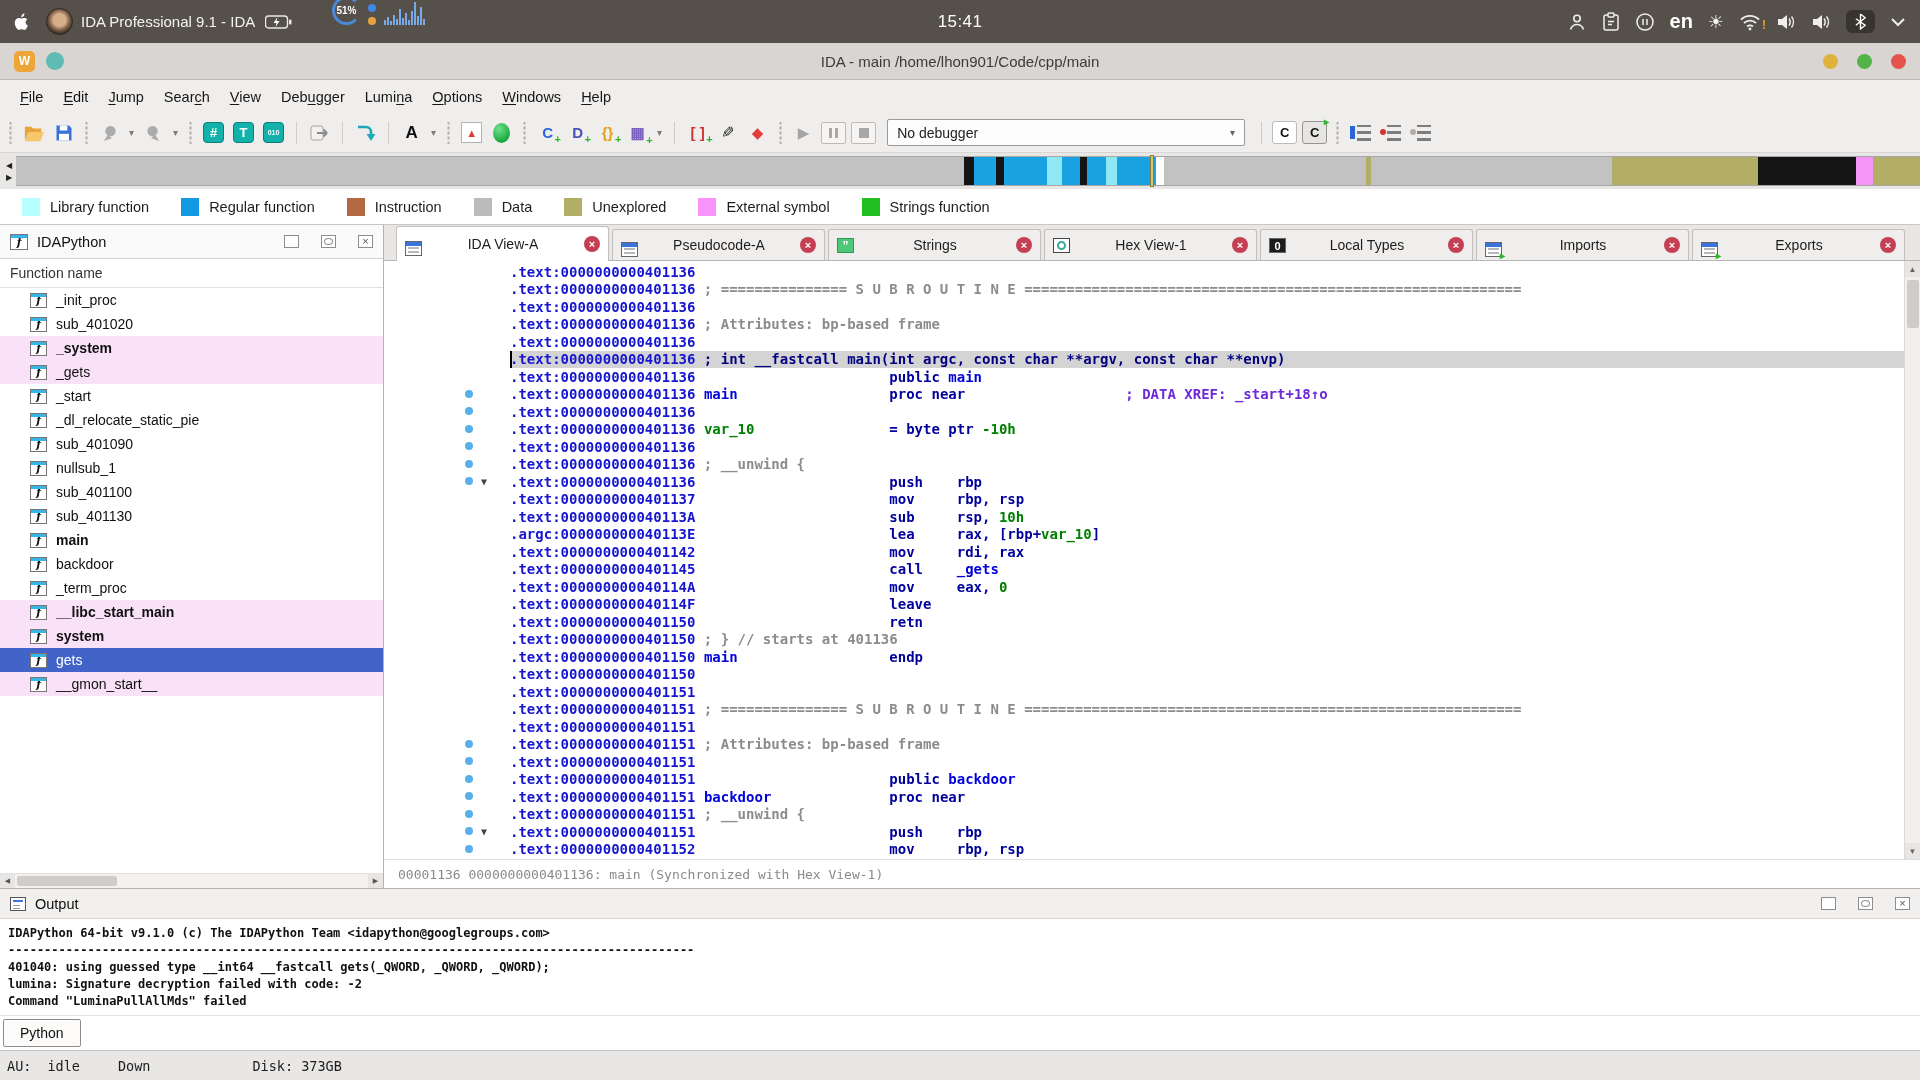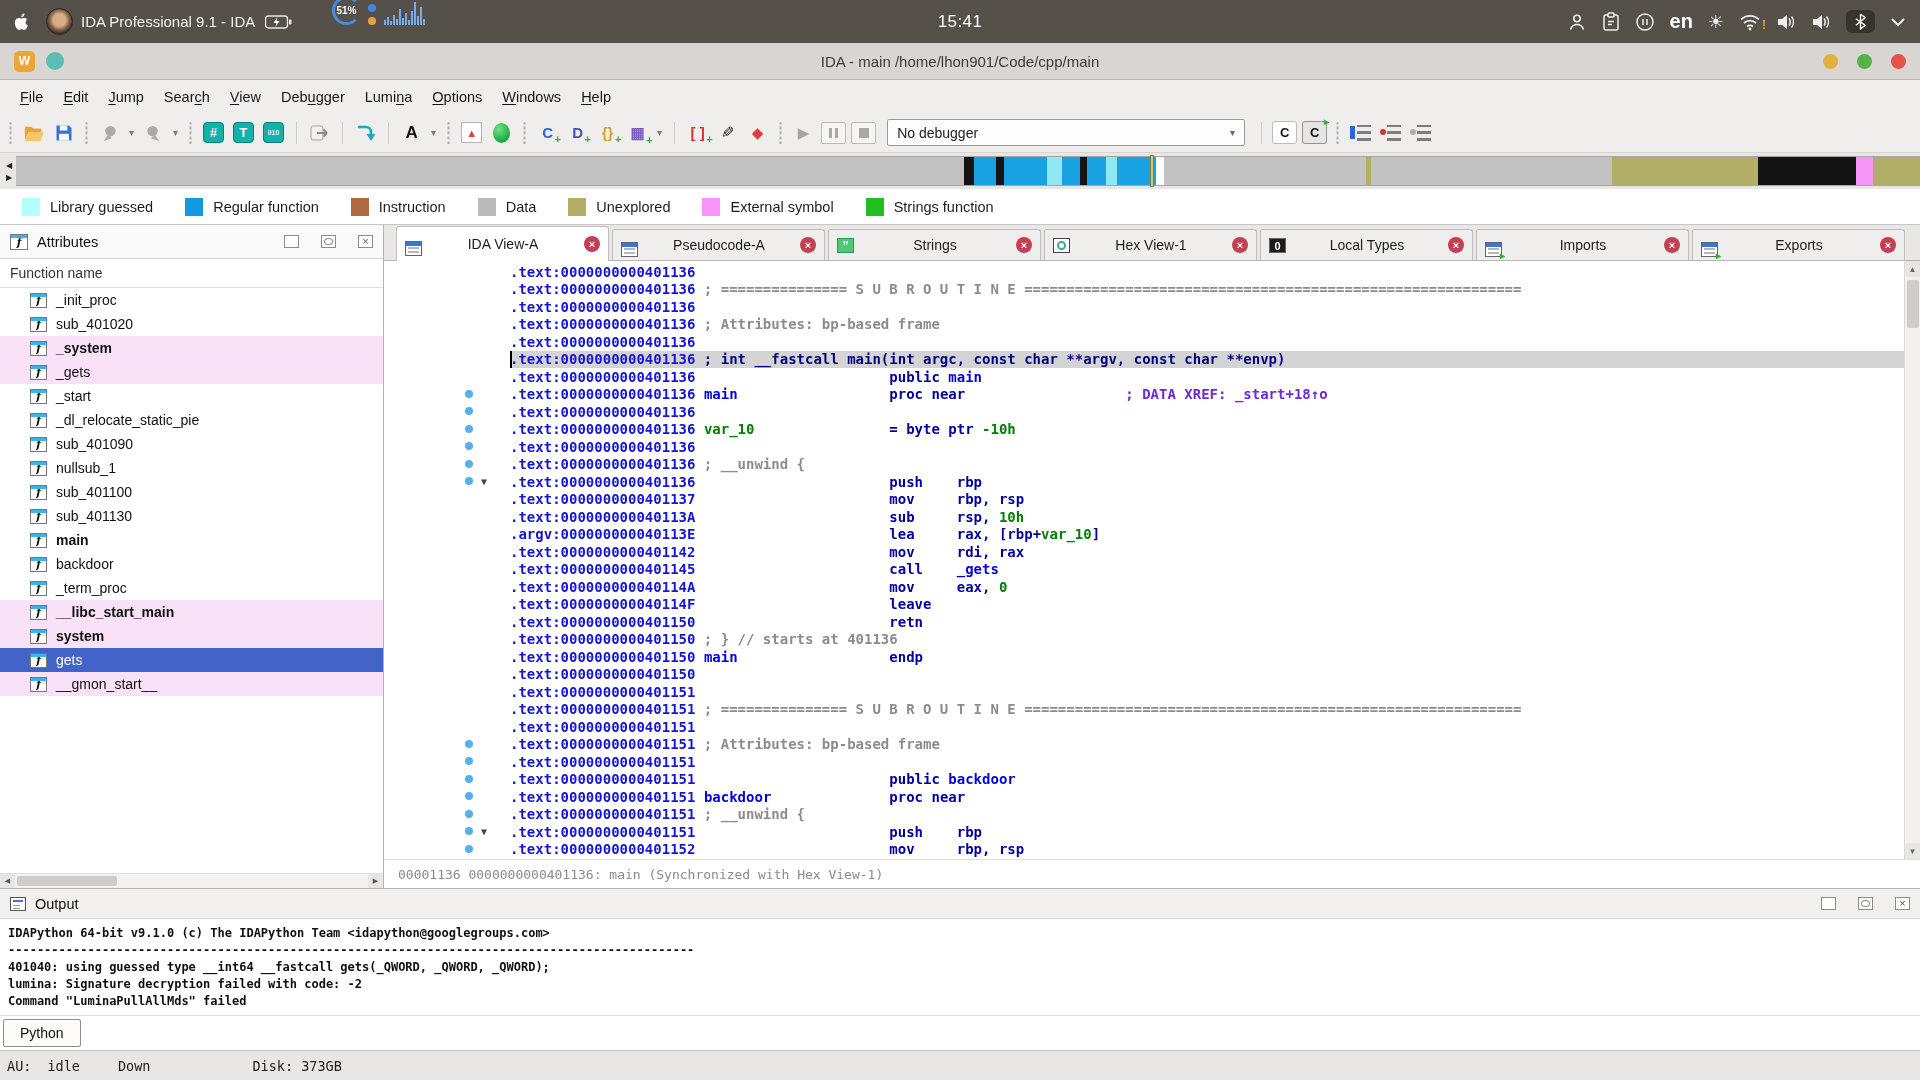--- a/index.html
+++ b/index.html
@@ -449,21 +449,21 @@
       <span>▶</span>
     </span>
     <div class="band">
       <span class="band-marker"></span>
     </div>
   </div>
 
   <div class="legend" id="legend">
       <span class="litem">
         <span class="lchip" style="background: rgb(181, 255, 255);"></span>
-        <span>Library guessed</span>
+        <span>Library function</span>
       </span>
       <span class="litem">
         <span class="lchip" style="background: rgb(17, 154, 227);"></span>
         <span>Regular function</span>
       </span>
       <span class="litem">
         <span class="lchip" style="background: rgb(178, 106, 68);"></span>
         <span>Instruction</span>
       </span>
       <span class="litem">
@@ -482,21 +482,21 @@
         <span class="lchip" style="background: rgb(34, 191, 34);"></span>
         <span>Strings function</span>
       </span>
     </div>
 
   <div class="main">
 
     <div class="funcpanel">
       <div class="fp-header">
         <span class="ficon">f</span>
-        <span>Attributes</span>
+        <span>IDAPython</span>
         <span class="spacer"></span>
         <span class="hic"></span>
         <span class="hic float"></span>
         <span class="hic close"></span>
       </div>
       <div class="fp-colhdr">Function name</div>
       <div class="fp-list" id="funclist">
           <div class="frow">
             <span class="ficon">f</span>
             <span>_init_proc</span>
@@ -704,21 +704,21 @@
             <div class="cline">
               <span class="gutter"></span>
               <span class="ltext"><span class="sa">.text:0000000000401137</span><span class="sw">                       </span><span class="sk">mov</span><span class="sw">     </span><span class="sk">rbp</span><span class="sw">, </span><span class="sk">rsp</span></span>
             </div>
             <div class="cline">
               <span class="gutter"></span>
               <span class="ltext"><span class="sa">.text:000000000040113A</span><span class="sw">                       </span><span class="sk">sub</span><span class="sw">     </span><span class="sk">rsp</span><span class="sw">, </span><span class="sg">10h</span></span>
             </div>
             <div class="cline">
               <span class="gutter"></span>
-              <span class="ltext"><span class="sa">.argv:000000000040113E</span><span class="sw">                       </span><span class="sk">lea</span><span class="sw">     </span><span class="sk">rax</span><span class="sw">, [</span><span class="sk">rbp</span><span class="sw">+</span><span class="sg">var_10</span><span class="sw">]</span></span>
+              <span class="ltext"><span class="sa">.argc:000000000040113E</span><span class="sw">                       </span><span class="sk">lea</span><span class="sw">     </span><span class="sk">rax</span><span class="sw">, [</span><span class="sk">rbp</span><span class="sw">+</span><span class="sg">var_10</span><span class="sw">]</span></span>
             </div>
             <div class="cline">
               <span class="gutter"></span>
               <span class="ltext"><span class="sa">.text:0000000000401142</span><span class="sw">                       </span><span class="sk">mov</span><span class="sw">     </span><span class="sk">rdi</span><span class="sw">, </span><span class="sk">rax</span></span>
             </div>
             <div class="cline">
               <span class="gutter"></span>
               <span class="ltext"><span class="sa">.text:0000000000401145</span><span class="sw">                       </span><span class="sk">call</span><span class="sw">    </span><span class="sn">_gets</span></span>
             </div>
             <div class="cline">

